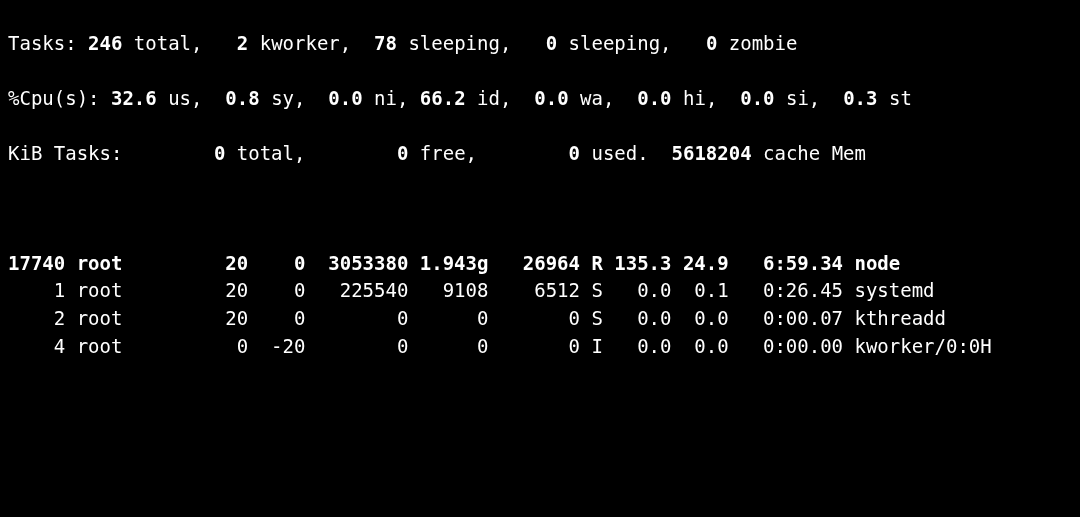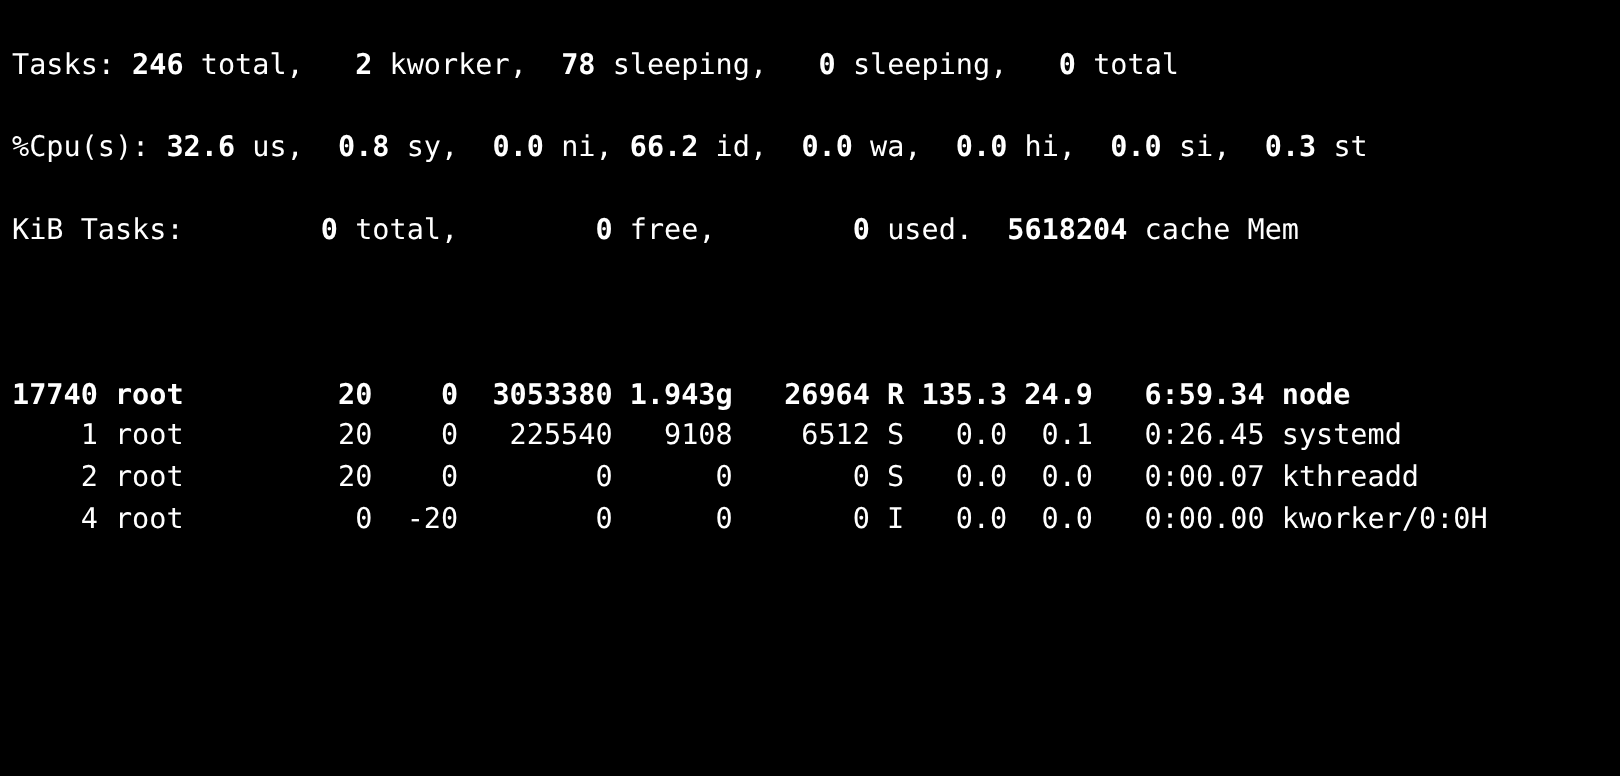--- a/index.html
+++ b/index.html
@@ -25,18 +25,18 @@
     display: inline-block;
     padding: 0 2px;
     font-weight: 400;
   }
   .row { }
 </style>
 </head>
 <body>
 
 <div class="term">
-<div class="row"><span>Tasks: </span><span class="b">246</span><span> total,   </span><span class="b">2</span><span> kworker,  </span><span class="b">78</span><span> sleeping,   </span><span class="b">0</span><span> sleeping,   </span><span class="b">0</span><span> total</span></div>
+<div class="row"><span>Tasks: </span><span class="b">246</span><span> total,   </span><span class="b">2</span><span> kworker,  </span><span class="b">78</span><span> sleeping,   </span><span class="b">0</span><span> sleeping,   </span><span class="b">0</span><span> zombie</span></div>
 <div class="row"><span>%Cpu(s): </span><span class="b">32.6</span><span> us,  </span><span class="b">0.8</span><span> sy,  </span><span class="b">0.0</span><span> ni, </span><span class="b">66.2</span><span> id,  </span><span class="b">0.0</span><span> wa,  </span><span class="b">0.0</span><span> hi,  </span><span class="b">0.0</span><span> si,  </span><span class="b">0.3</span><span> st</span></div>
 <div class="row"><span>KiB Tasks:        </span><span class="b">0</span><span> total,        </span><span class="b">0</span><span> free,        </span><span class="b">0</span><span> used.  </span><span class="b">5618204</span><span> cache Mem </span></div>
 <div class="row">&nbsp;</div>
 <div id="rows"><div class="row b">17740 root         20    0  3053380 1.943g   26964 R 135.3 24.9   6:59.34 node                </div><div class="row">    1 root         20    0   225540   9108    6512 S   0.0  0.1   0:26.45 systemd             </div><div class="row">    2 root         20    0        0      0       0 S   0.0  0.0   0:00.07 kthreadd            </div><div class="row">    4 root          0  -20        0      0       0 I   0.0  0.0   0:00.00 kworker/0:0H        </div></div>
 </div>
 
 </body></html>

